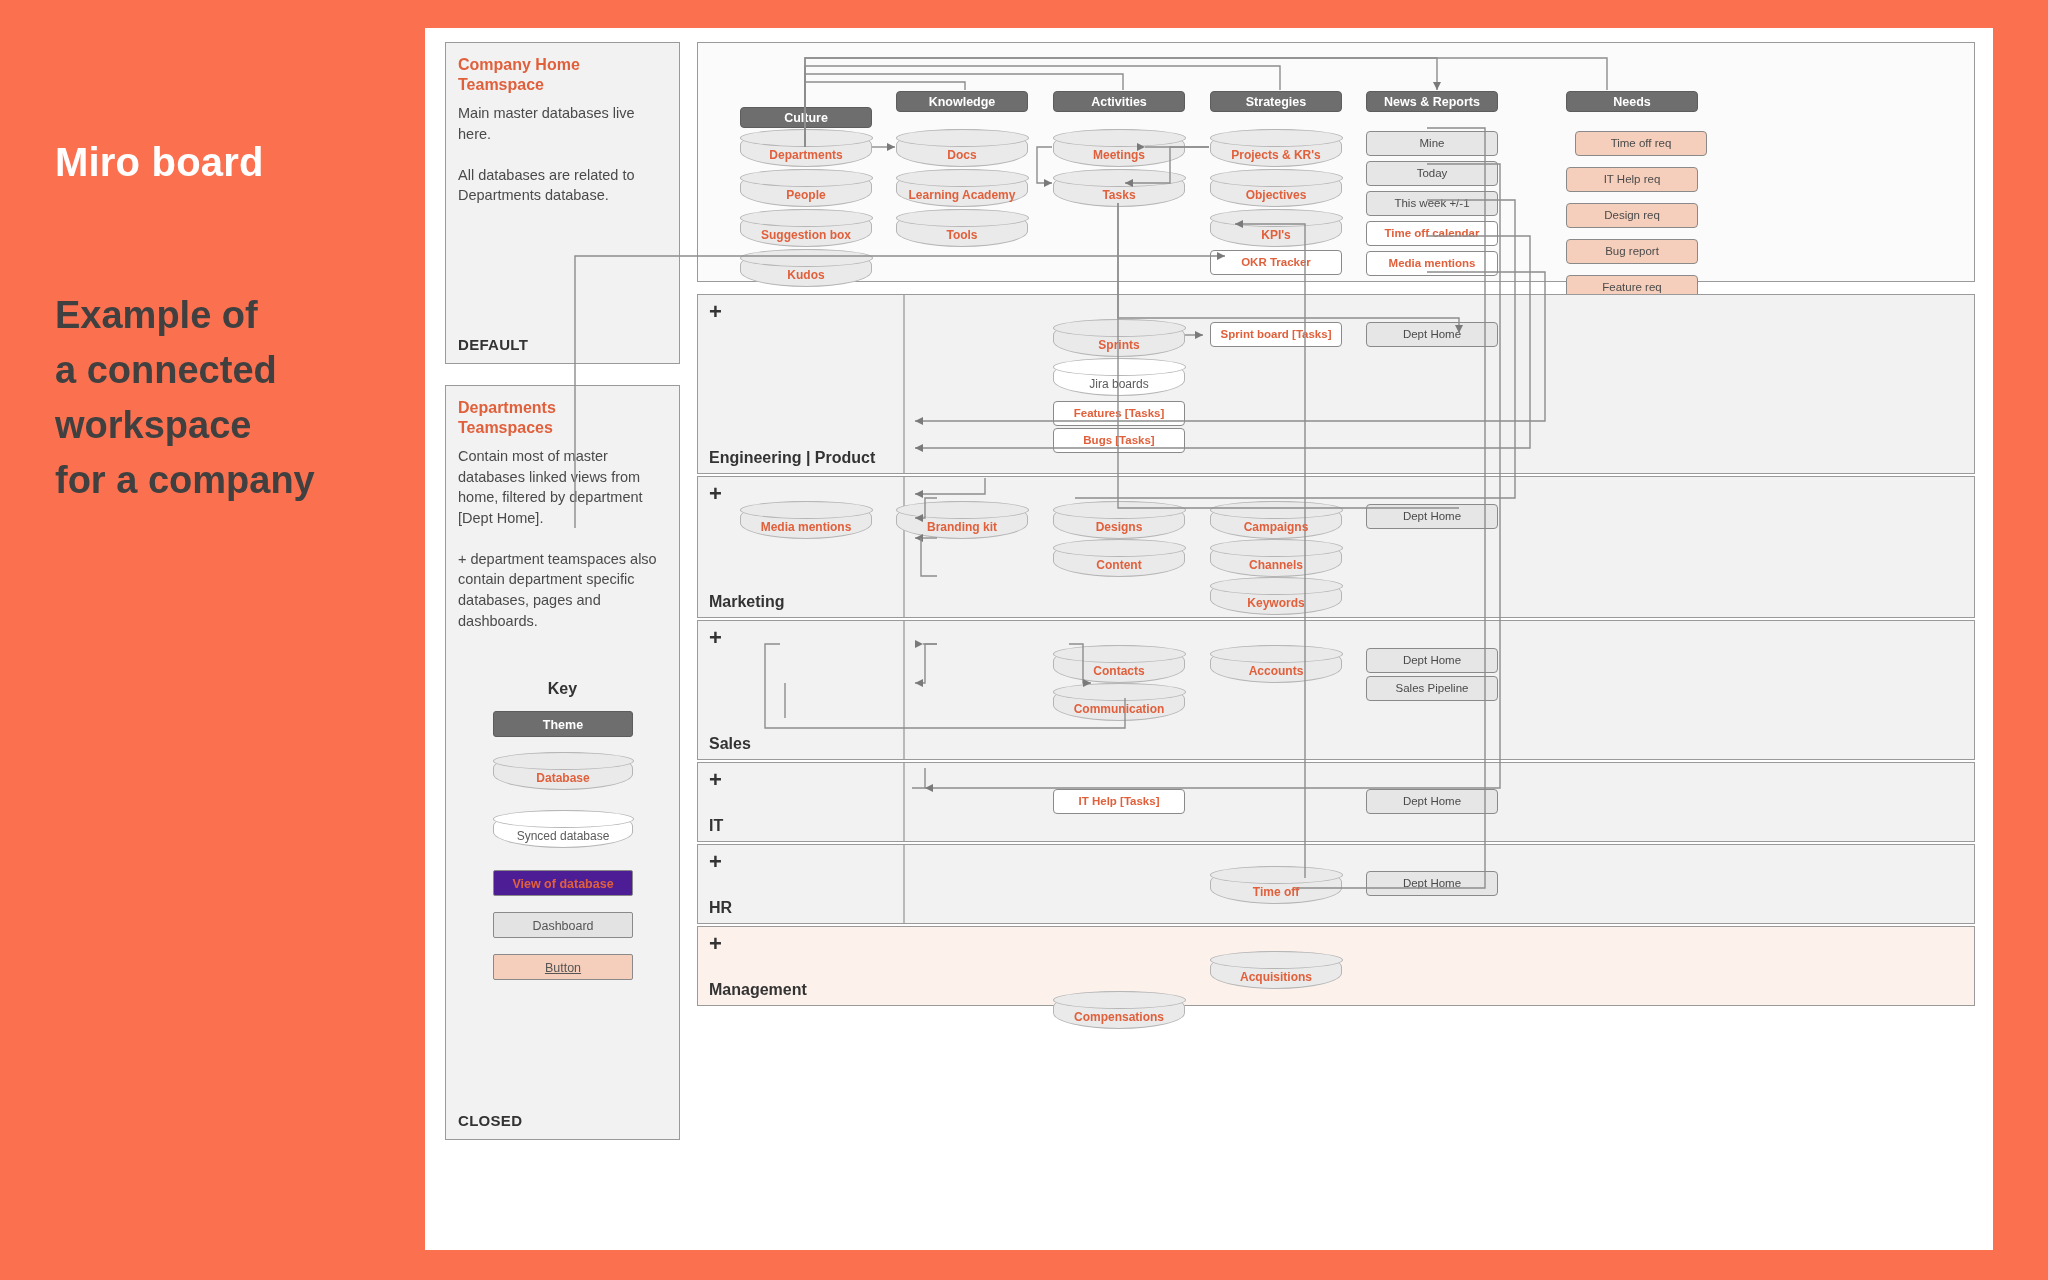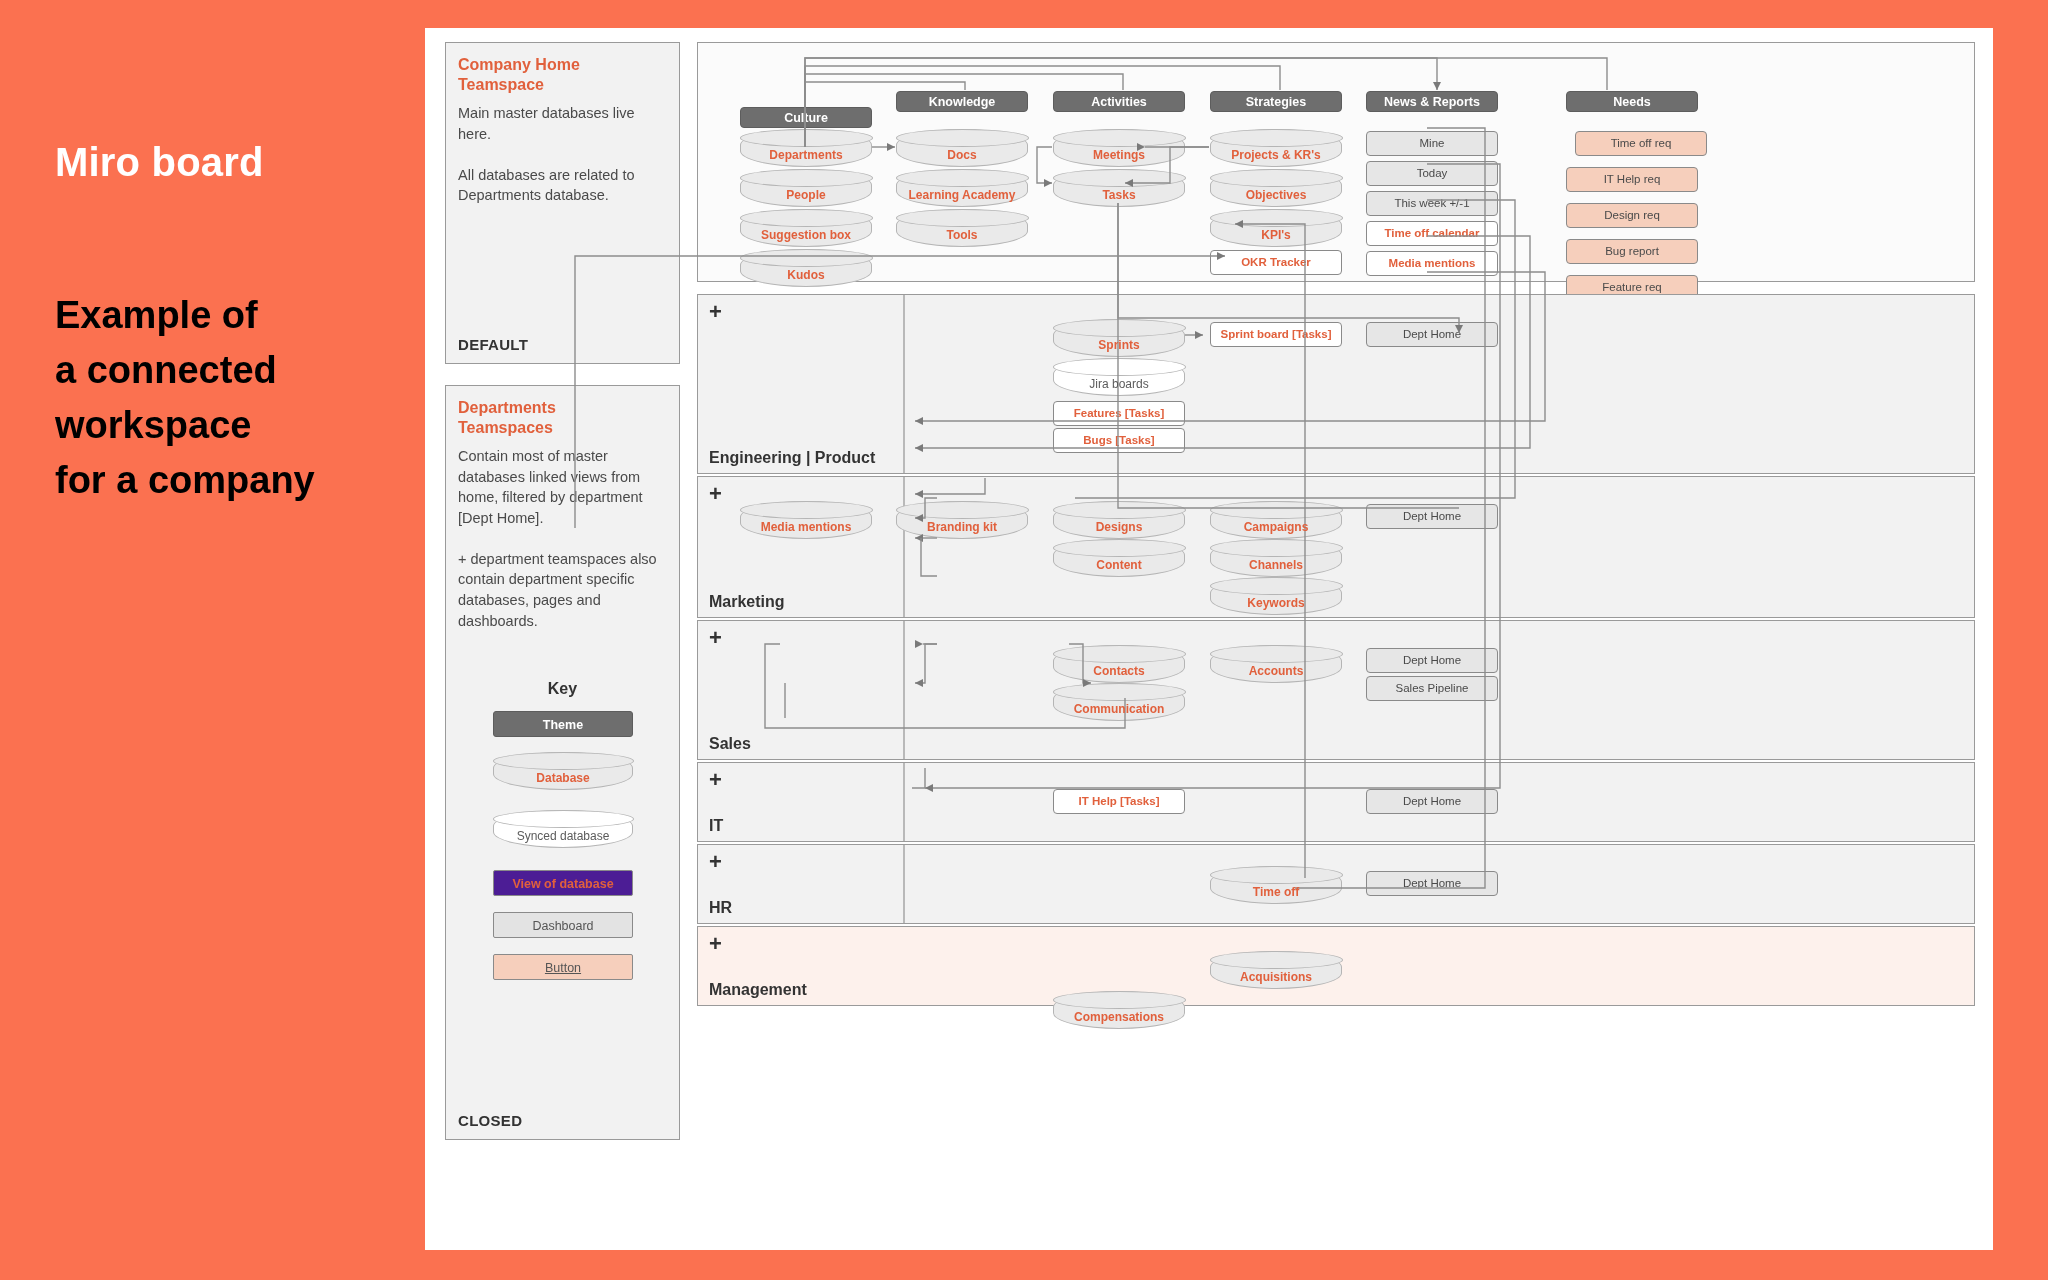--- a/index.html
+++ b/index.html
@@ -17,21 +17,21 @@
     position:absolute; left:0; top:0; width:425px; height:1280px;
     background:#fb7150;
   }
   #caption-title {
     position:absolute; left:55px; top:140px;
     color:#ffffff; font-size:40px; font-weight:700; letter-spacing:.2px;
     white-space:nowrap;
   }
   #caption-sub {
     position:absolute; left:55px; top:288px;
-    color:#000000; font-size:38px; font-weight:700; line-height:1.45;
+    color:#404040; font-size:38px; font-weight:700; line-height:1.45;
     width:370px;
   }
 
   
   #board {
     position:absolute; left:425px; top:28px;
     width:1568px; height:1222px;
     background:#ffffff;
   }
 

